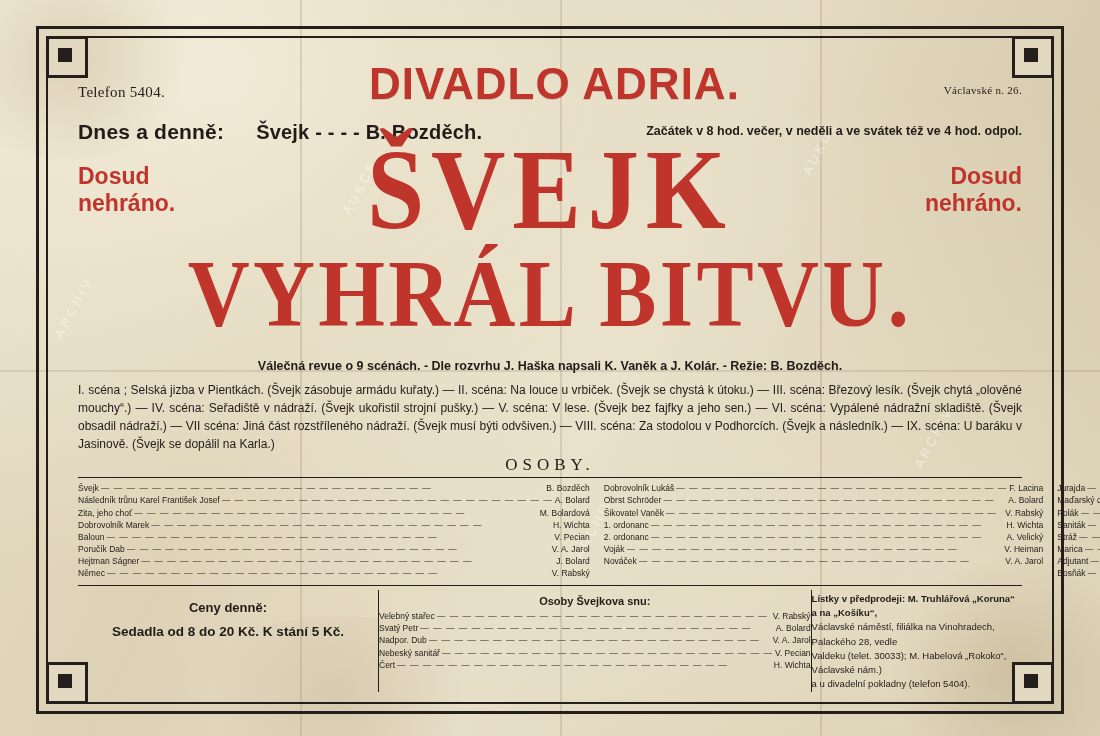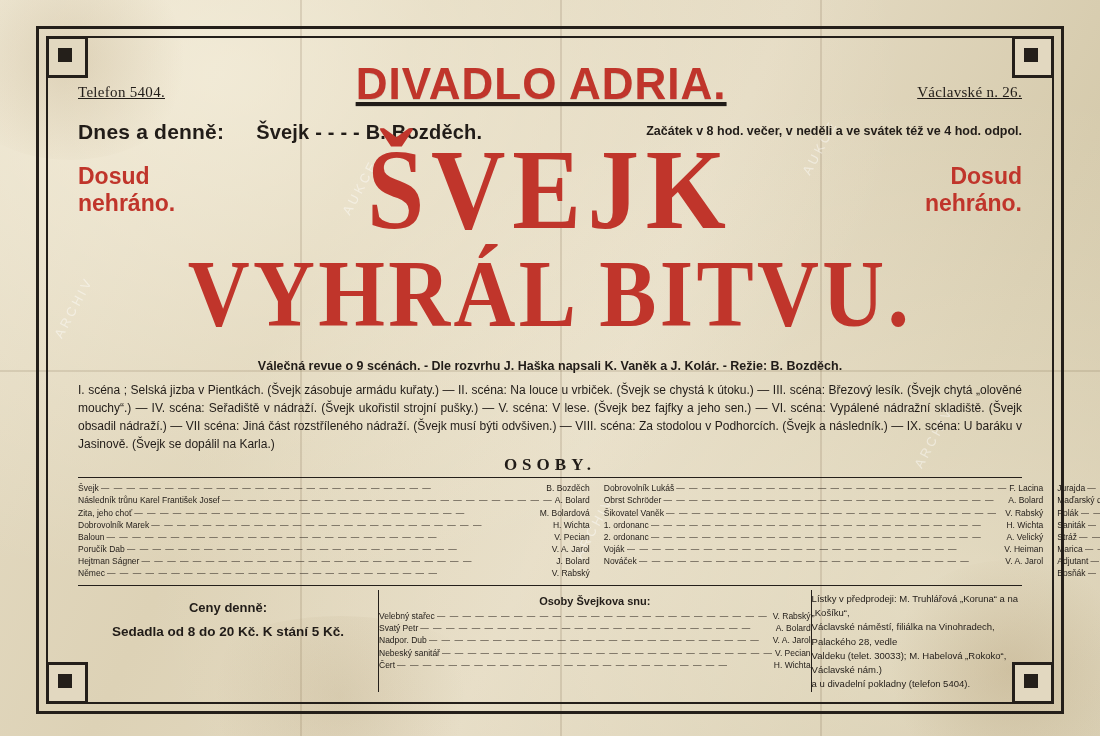--- a/index.html
+++ b/index.html
@@ -32,24 +32,24 @@
 
   
   .frame-outer{position:absolute;left:36px;top:26px;right:36px;bottom:22px;border:3px solid #241f1a;}
   .frame-inner{position:absolute;left:46px;top:36px;right:46px;bottom:32px;border:2px solid #241f1a;}
   .corner{position:absolute;width:36px;height:36px;border:3px solid #241f1a;background:#e2d8c0;}
   .corner i{position:absolute;left:9px;top:9px;width:14px;height:14px;background:#241f1a;display:block;}
   .c-tl{left:46px;top:36px;} .c-tr{right:46px;top:36px;}
   .c-bl{left:46px;bottom:32px;} .c-br{right:46px;bottom:32px;}
 
   .content{position:absolute;left:78px;top:62px;right:78px;bottom:52px;color:#211c18;}
-  .row{display:flex;align-items:flex-start;justify-content:space-between;text-decoration:underline;}
+  .row{display:flex;align-items:flex-start;justify-content:space-between;}
 
   .phone{font-family:"Liberation Serif",serif;font-size:15px;letter-spacing:.3px;padding-top:22px;}
-  .addr{font-family:"Liberation Serif",serif;font-size:15px;letter-spacing:.3px;padding-top:22px;}
+  .addr{font-family:"Liberation Serif",serif;font-size:11px;letter-spacing:.3px;padding-top:22px;}
   .theatre{
     font-family:"Liberation Sans",sans-serif;font-weight:bold;font-size:44px;
     letter-spacing:1px;text-align:center;line-height:1;color:#c0352b;
     text-shadow:0 1px 0 rgba(0,0,0,.12);
   }
   .line2{display:flex;align-items:flex-start;justify-content:space-between;margin-top:14px;}
   .today{font-weight:bold;font-size:21px;letter-spacing:.2px;}
   .author{font-weight:bold;font-size:20px;letter-spacing:.2px;margin-left:32px;}
   .times{font-size:12.5px;font-weight:bold;text-align:center;line-height:1.35;padding-top:3px;}
 
@@ -63,39 +63,39 @@
   .title2{
     font-family:"Liberation Serif",serif;font-weight:bold;color:#c0352b;
     font-size:78px;letter-spacing:3px;line-height:1;text-align:center;
     transform:scale(1.1,1.22);margin-top:22px;
   }
 
   .subtitle{text-align:center;font-weight:bold;font-size:12.5px;margin-top:26px;}
 
   .scenes{font-size:12px;line-height:1.5;text-align:justify;margin-top:8px;}
 
-  .osoby{text-align:center;font-family:"Liberation Serif",serif;font-size:17px;letter-spacing:5px;margin-top:2px;font-weight:bold;}
+  .osoby{text-align:center;font-family:"Liberation Serif",serif;font-size:17px;letter-spacing:5px;margin-top:2px;}
   .hr{border-top:1.5px solid #241f1a;margin:2px 0 4px;}
 
   .cast{display:flex;justify-content:space-between;gap:14px;font-size:8.5px;line-height:1.42;margin-top:2px;}
   .castcol{flex:1;}
   .crow{display:flex;white-space:nowrap;}
   .crole{flex:0 0 auto;}
   .cdots{flex:1 1 auto;overflow:hidden;white-space:nowrap;margin:0 2px;letter-spacing:1px;color:#4a423a;}
   .cactor{flex:0 0 auto;}
 
   .dreamhdr{text-align:center;font-weight:bold;font-size:11px;margin-top:4px;}
 
   .bottom{display:flex;justify-content:space-between;align-items:flex-start;margin-top:2px;}
   .prices{flex:0 0 300px;text-align:center;padding-top:10px;}
   .prices .h{font-weight:bold;font-size:13px;}
   .prices .v{font-weight:bold;font-size:13.5px;margin-top:9px;}
   .dreamcast{flex:0 0 330px;font-size:8.5px;line-height:1.45;}
   .tickets{flex:1;font-size:9.5px;line-height:1.5;text-align:left;padding-top:2px;}
-  .tickets .t-head{font-weight:normal;}
+  .tickets .t-head{font-weight:bold;}
   .vline{width:0;border-left:1.5px solid #241f1a;align-self:stretch;}
 </style>
 </head>
 <body>
 
 <div id="poster">
 
   <div class="fold v1"></div>
   <div class="fold v2"></div>
   <div class="fold v3"></div>

